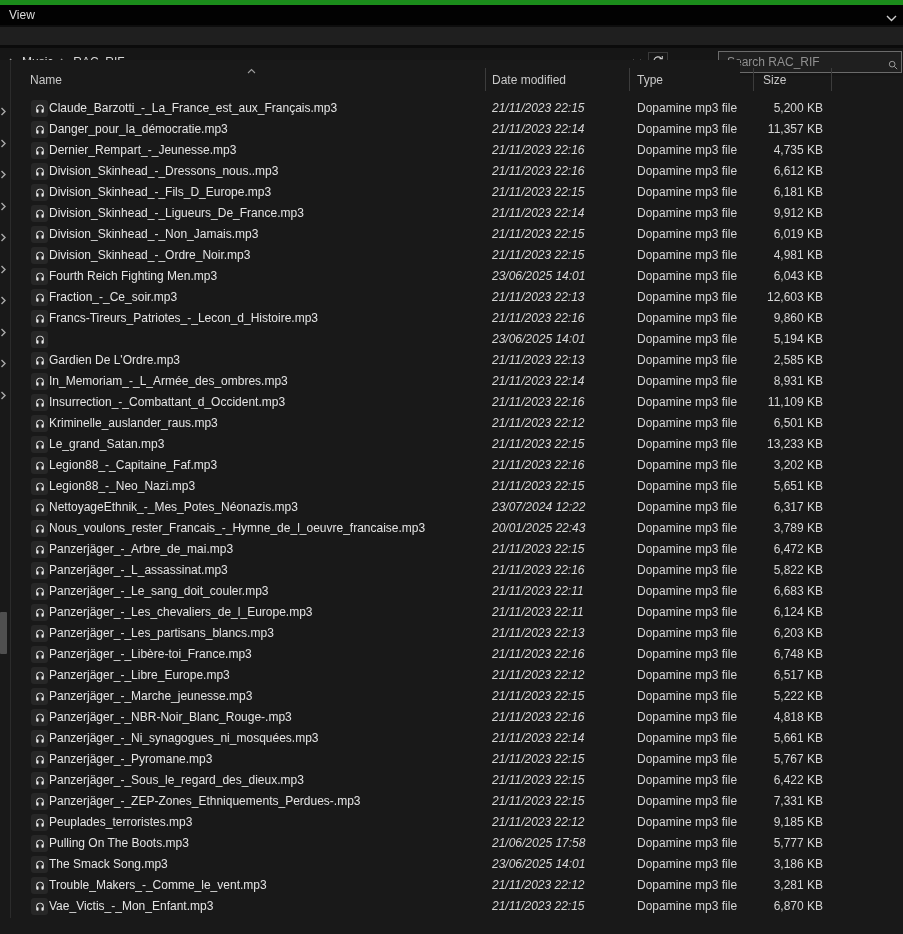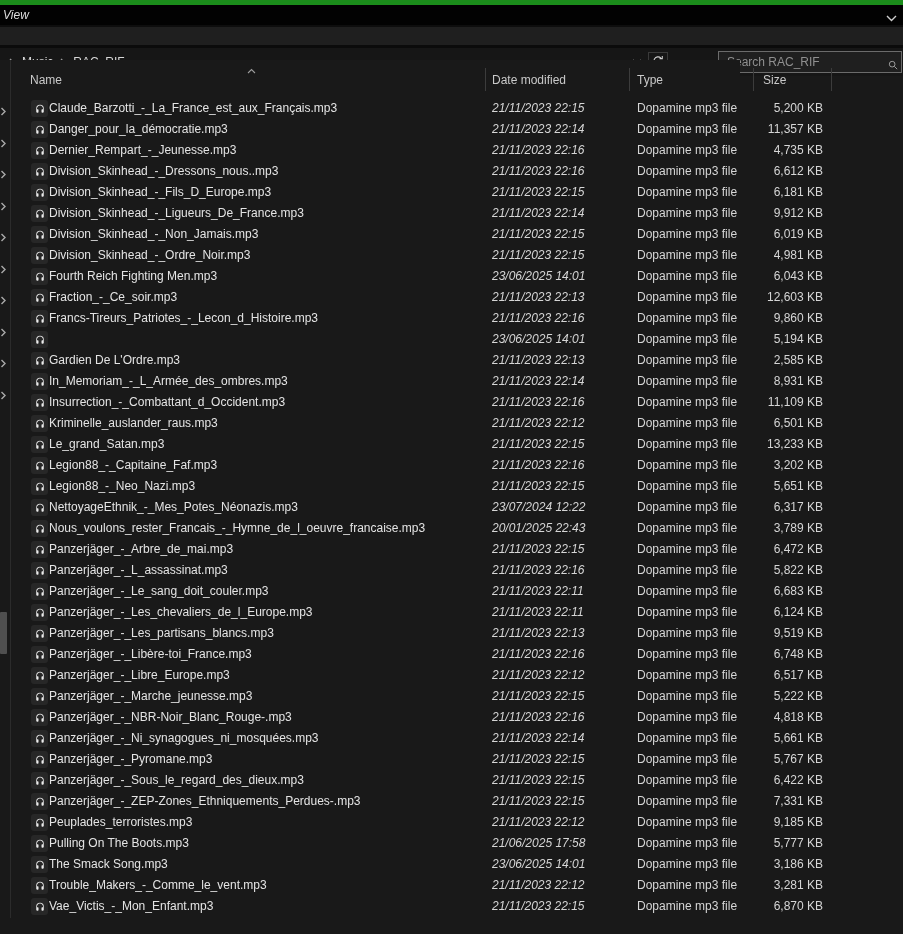--- a/index.html
+++ b/index.html
@@ -7,21 +7,21 @@
   body {
     background:#191919;
     font-family:"Liberation Sans","DejaVu Sans",sans-serif;
     font-size:12px;
     color:#e2e2e2;
     position:relative;
   }
   
   .green-strip { height:5px; background:#1b8c1b; }
   .menu-bar { height:20px; background:#020202; display:flex; align-items:center; position:relative; }
-  .menu-item { padding:0 6px 0 3px; color:#dcdcdc; height:100%; display:flex; align-items:center;font-style:italic; }
+  .menu-item { padding:0 6px 0 9px; color:#dcdcdc; height:100%; display:flex; align-items:center; }
   .menu-bar .right-chevron { position:absolute; right:6px; top:6px; }
   .gap1 { height:2px; background:#0d0d0d; }
   .toolbar-band { height:18px; background:#1f1f1f; }
   .gap2 { height:3px; background:#0b0b0b; }
   .address-row { height:28px; background:#161616; position:relative; display:flex; align-items:center; }
   .breadcrumb { display:flex; align-items:center; padding-left:9px; gap:0; }
   .crumb-sep { margin:0 7px 0 0; display:flex; align-items:center; }
   .crumb { color:#d8d8d8; margin-right:7px; cursor:default; }
   .addr-icons { position:absolute; right:235px; top:0; height:100%; display:flex; align-items:center; gap:6px; }
   .refresh-btn { border:1px solid #3a3a3a; width:20px; height:21px; display:flex; align-items:center; justify-content:center; }
@@ -450,21 +450,21 @@
 
   <div class="file-row">
     <span class="fico">
       <svg width="12" height="12" viewBox="0 0 16 16">
             <path d="M8 2.2a5 5 0 0 0-5 5v4.3A1.5 1.5 0 0 0 4.5 13H5a1 1 0 0 0 1-1V9.4a1 1 0 0 0-1-1h-.9A4 4 0 0 1 8 3.4a4 4 0 0 1 3.9 5H11a1 1 0 0 0-1 1V12a1 1 0 0 0 1 1h.5a1.5 1.5 0 0 0 1.5-1.5V7.2a5 5 0 0 0-5-5z" fill="#ececec"></path>
           </svg>
     </span>
     <span class="c-name">Panzerjäger_-_Les_partisans_blancs.mp3</span>
     <span class="c-date">21/11/2023 22:13</span>
     <span class="c-type">Dopamine mp3 file</span>
-    <span class="c-size">9,519 KB</span>
+    <span class="c-size">6,203 KB</span>
   </div>
 
   <div class="file-row">
     <span class="fico">
       <svg width="12" height="12" viewBox="0 0 16 16">
             <path d="M8 2.2a5 5 0 0 0-5 5v4.3A1.5 1.5 0 0 0 4.5 13H5a1 1 0 0 0 1-1V9.4a1 1 0 0 0-1-1h-.9A4 4 0 0 1 8 3.4a4 4 0 0 1 3.9 5H11a1 1 0 0 0-1 1V12a1 1 0 0 0 1 1h.5a1.5 1.5 0 0 0 1.5-1.5V7.2a5 5 0 0 0-5-5z" fill="#ececec"></path>
           </svg>
     </span>
     <span class="c-name">Panzerjäger_-_Libère-toi_France.mp3</span>
     <span class="c-date">21/11/2023 22:16</span>

